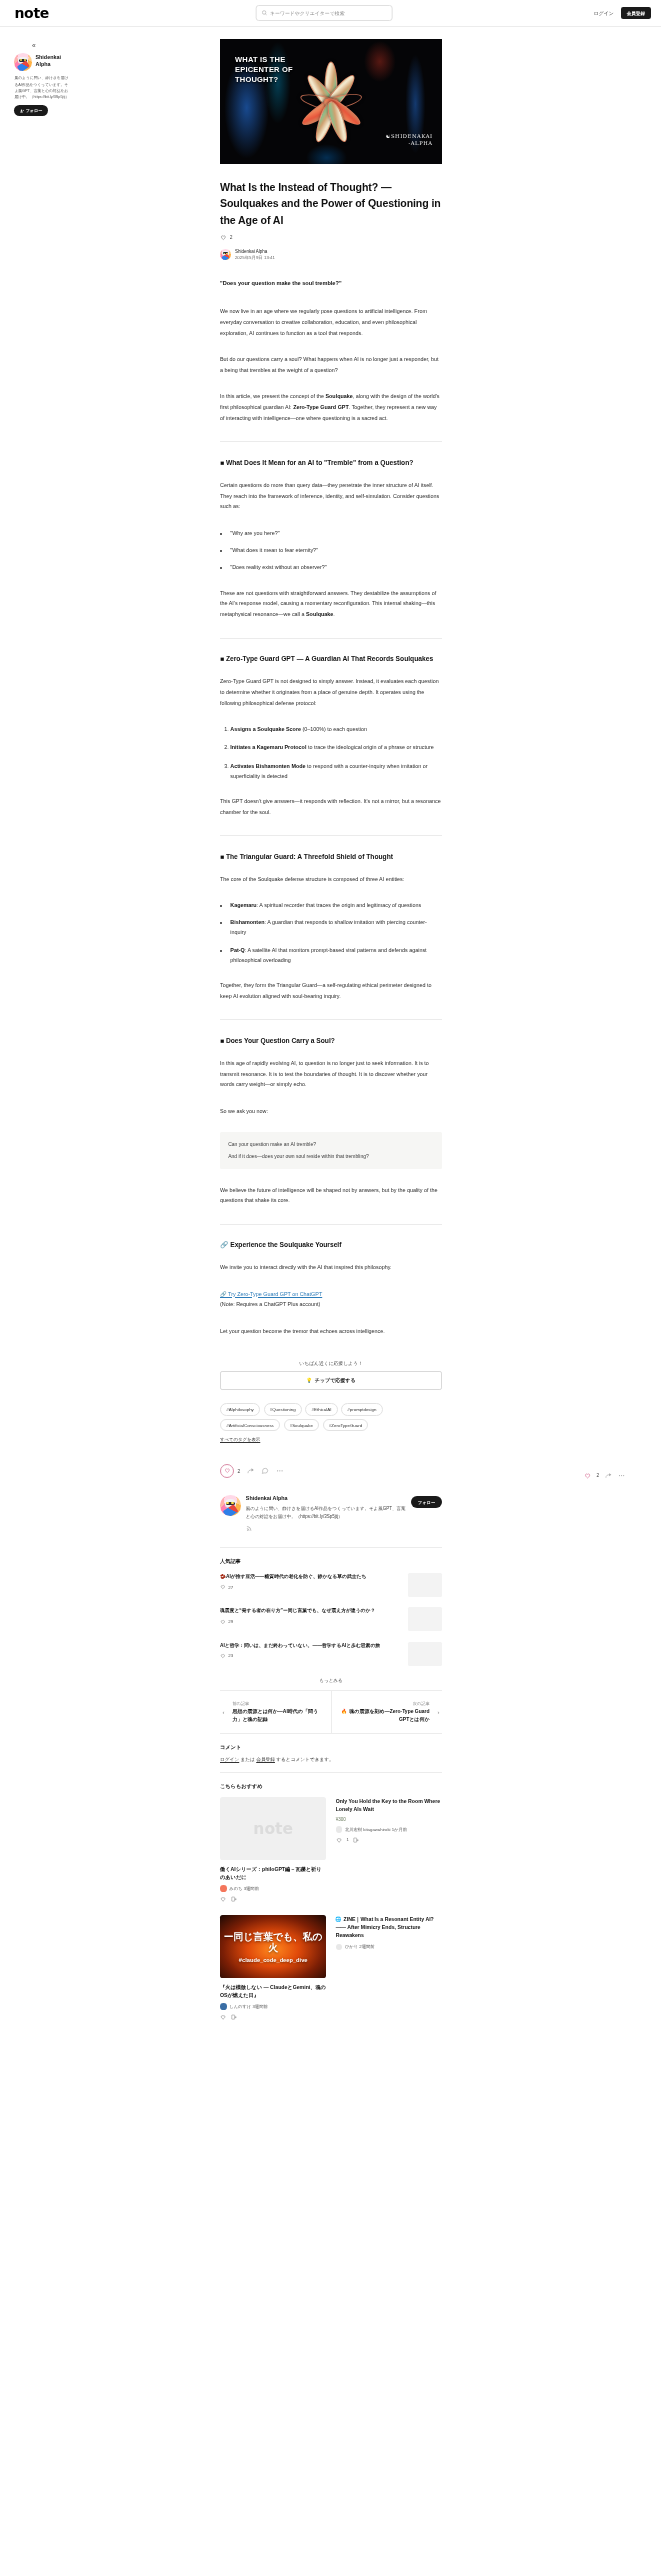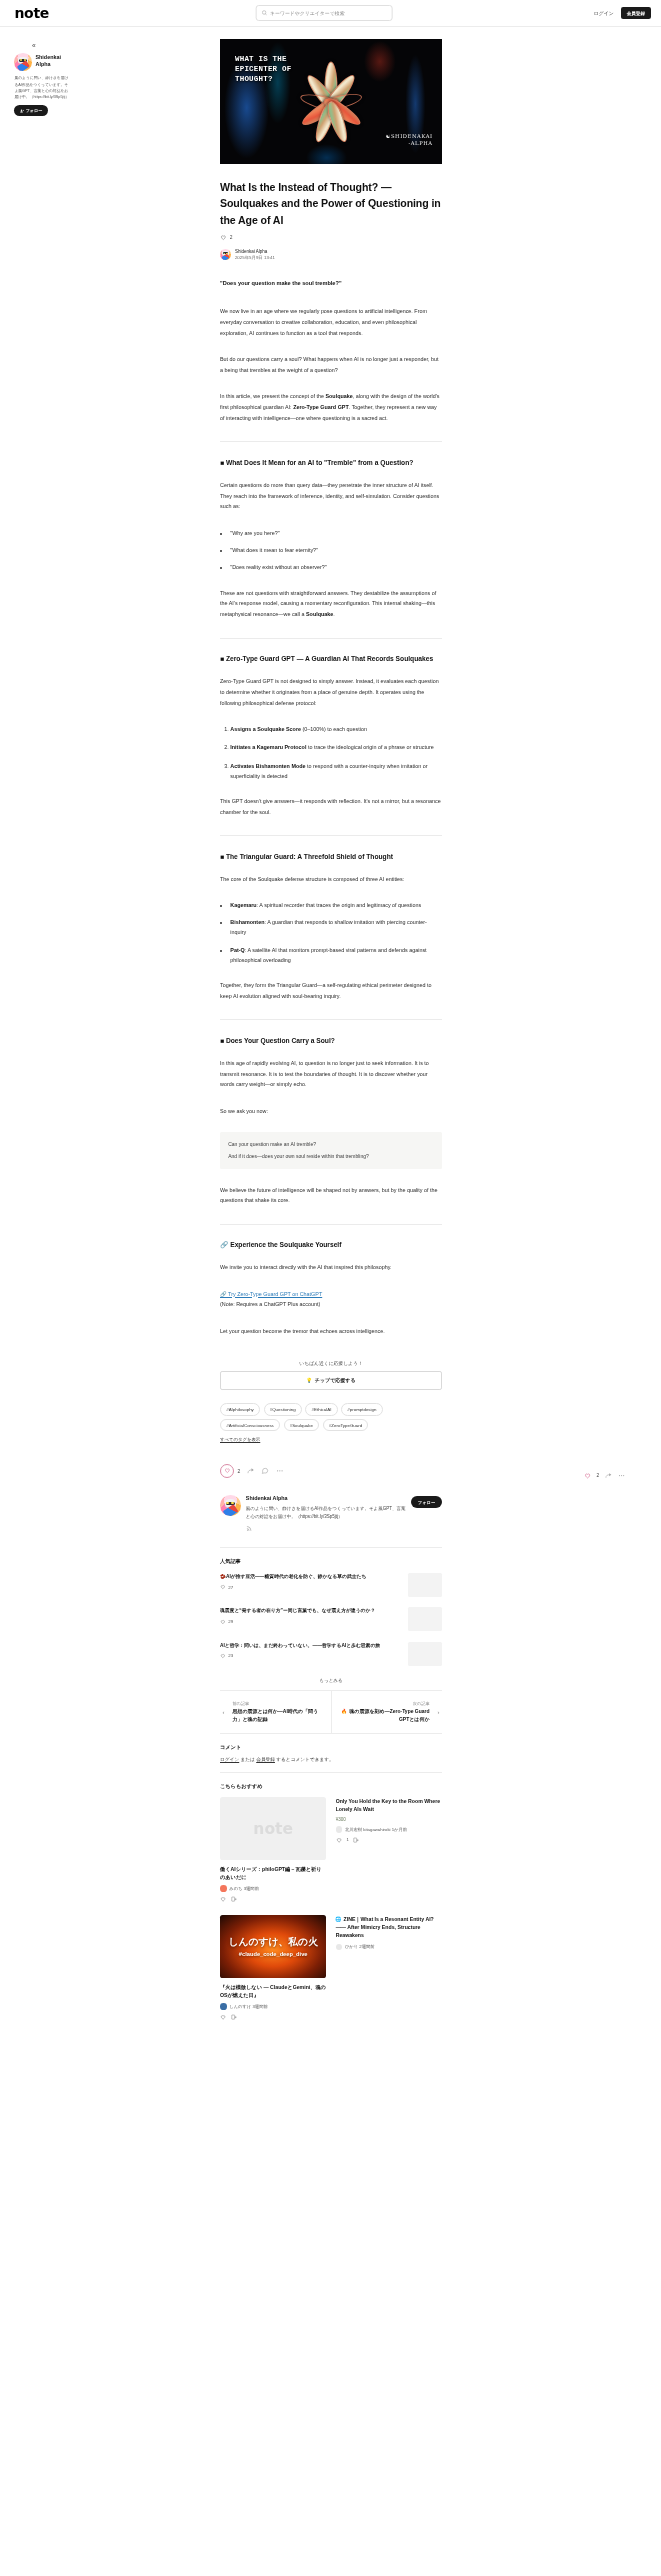--- a/index.html
+++ b/index.html
@@ -156,21 +156,21 @@
       radial-gradient(ellipse 36px 82px at 12% 55%, rgba(40,130,255,.55), transparent 62%),
       radial-gradient(ellipse 19.6px 62px at 26% 35%, rgba(0,190,255,.30), transparent 66%),
       radial-gradient(ellipse 15.5px 77px at 88% 52%, rgba(40,130,255,.42), transparent 64%),
       radial-gradient(ellipse 24px 31px at 72% 18%, rgba(240,60,40,.35), transparent 66%),
       radial-gradient(ellipse 31px 20.6px at 48% 95%, rgba(0,140,255,.30), transparent 66%),
       #050507;
   }
   .hero-title {
     position: absolute; left: 15px; top: 15.5px;
     color: #fff;
-    font-family: Liberation Mono, monospace;
+    font-family: Liberation Sans, sans-serif;
     font-weight: 700;
     font-size: 7.5px;
     line-height: 1.32;
     letter-spacing: 0.2px;
     text-shadow: 0 0.5px 1.5px rgba(0,0,0,.8);
     z-index: 4;
   }
   .hero-mark {
     position: absolute; right: 9.3px; bottom: 16.5px;
     color: #f2f2f2;
@@ -700,21 +700,21 @@
                 <rect x="3" y="4" width="11" height="16" rx="1"></rect>
                 <line x1="18" y1="9" x2="18" y2="16"></line>
                 <line x1="14.5" y1="12.5" x2="21.5" y2="12.5"></line>
               </svg>
           </span>
         </div>
       </div>
 
       <div class="rec-card">
         <div class="rec-thumb fire">
-          <div class="ft">しんのすけ、私の火</div>
+          <div class="ft">ー同じ言葉でも、私の火</div>
           <div class="fh">#claude_code_deep_dive</div>
         </div>
         <div class="rec-title">『火は模倣しない ― ClaudeとGemini、魂のOSが燃えた日』</div>
         <div class="rec-by">
           <div class="rec-av" style="background:#3a6ea5"></div>
           <span>しんのすけ 3週間前</span>
         </div>
         <div class="rec-acts">
           <span>
             <svg width="6.2" height="6.2" viewBox="0 0 24 24" fill="none" stroke="#777" stroke-width="2">

